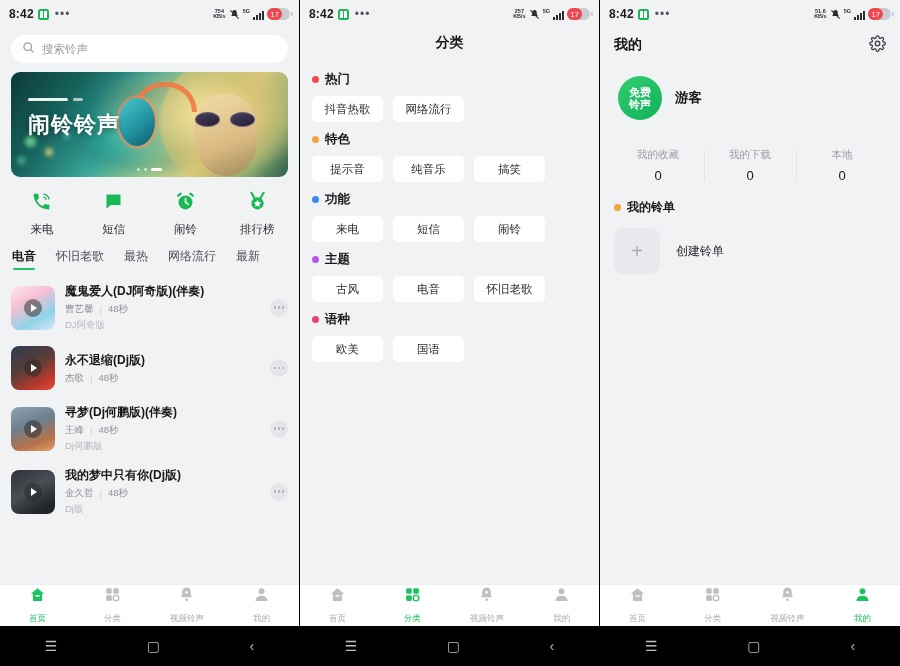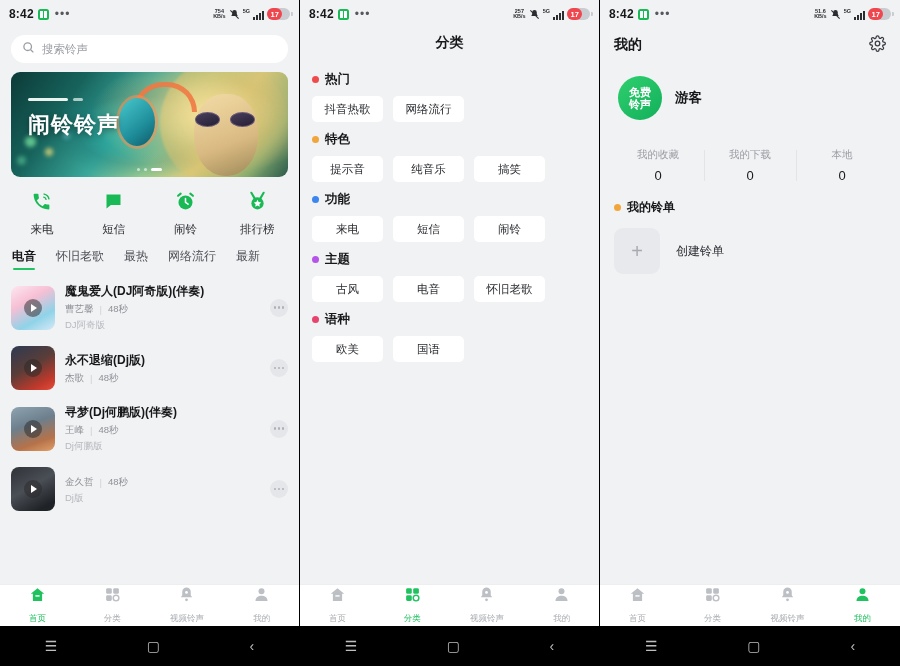--- a/index.html
+++ b/index.html
@@ -55,21 +55,21 @@
     width: 23px; height: 11.5px; border-radius: 6px;
     background: #c9ccd1; position: relative;
     display: flex; align-items: center;
   }
   .sb-batt-fill {
     position:absolute; left:0; top:0; bottom:0; width: 15px;
     border-radius: 6px; background: #f0474f;
   }
   .sb-batt-num {
     position: relative; z-index: 2; color: #fff;
-    font-size: 7.5px; font-weight: 700; padding-left: 3.5px;
+    font-size: 7.5px; font-weight: 400; padding-left: 3.5px;
   }
   .sb-batt::after{
     content:""; position:absolute; right:-2.5px; top:3.5px;
     width:2px;height:4px;background:#c9ccd1;border-radius:0 1px 1px 0;
   }
 
   
   .body { flex: 1; overflow: hidden; position: relative; }
 
   
@@ -442,20 +442,21 @@
               <i></i>
             </div>
         </div>
 
 
         <div class="song">
           <div class="thumb" style="background:linear-gradient(150deg,#2f3338,#4a4e55 45%,#1f2226 85%)">
             <div class="play"></div>
           </div>
           <div class="song-info">
+            <div class="song-title">我的梦中只有你(Dj版)</div>
             <div class="song-meta">
               <span>金久哲</span>
               <span class="sep">|</span>
               <span>48秒</span>
             </div>
             <div class="song-sub">Dj版</div>
           </div>
           <div class="more-btn">
               <i></i>
               <i></i>

